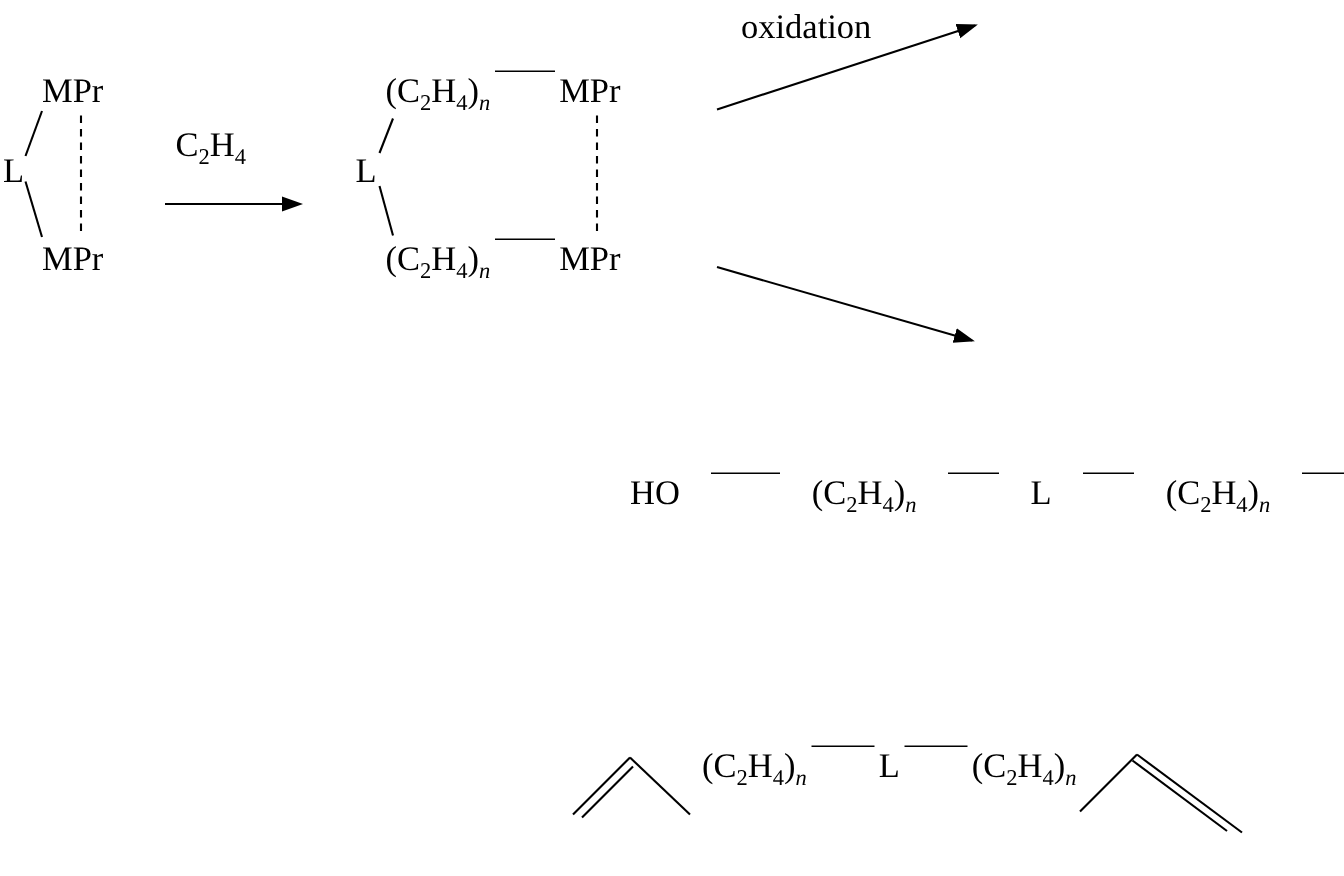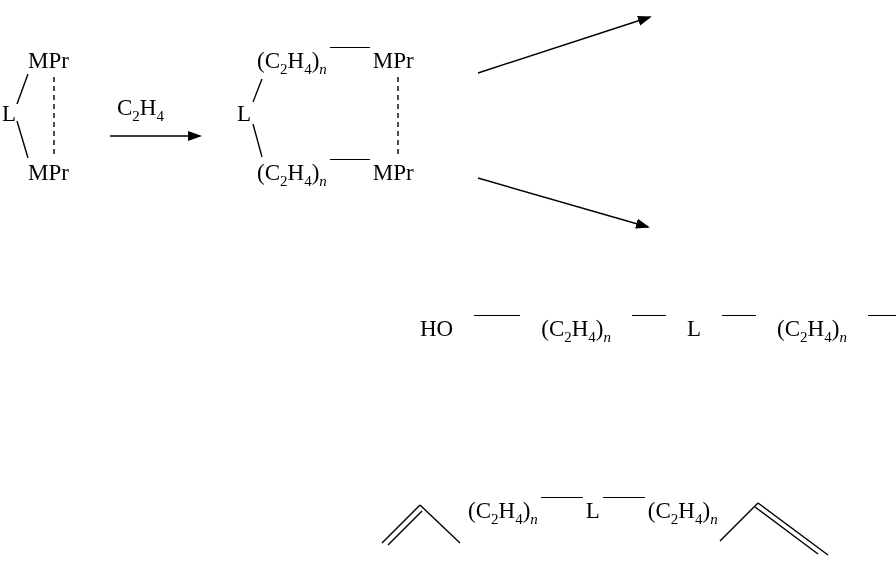--- a/index.html
+++ b/index.html
@@ -51,36 +51,37 @@
 
     <line x1="110" y1="136" x2="200" y2="136" marker-end="url(#ah)"></line>
     <line x1="478" y1="73" x2="650" y2="17" marker-end="url(#ah)"></line>
     <line x1="478" y1="178" x2="648" y2="227" marker-end="url(#ah)"></line>
   </svg>
 
   <span class="txt abs" style="left:28px; top:47px;">MPr</span>
   <span class="txt abs" style="left:2px; top:100px;">L</span>
   <span class="txt abs" style="left:28px; top:159px;">MPr</span>
 
-  <div class="row" style="left:117px; top:94px;font-family:Liberation Serif, serif;">
+  <div class="row" style="left:117px; top:83px;font-family:Liberation Serif, serif;">
     <span class="frm"><span>C</span><sub class="s">2</sub><span>H</span><sub class="s">4</sub></span>
   </div>
 
   <div class="row" style="left:257px; top:47px;">
     <span class="frm"><span>(C</span><sub class="s">2</sub><span>H</span><sub class="s">4</sub><span>)</span><sub class="s n">n</sub></span>
     <span class="bond b40"></span>
     <span class="txt">MPr</span>
   </div>
   <span class="txt abs" style="left:237px; top:100px;">L</span>
   <div class="row" style="left:257px; top:159px;">
     <span class="frm"><span>(C</span><sub class="s">2</sub><span>H</span><sub class="s">4</sub><span>)</span><sub class="s n">n</sub></span>
     <span class="bond b40"></span>
     <span class="txt">MPr</span>
   </div>
 
+  <span class="txt abs" style="left:494px; top:4px;">oxidation</span>
 
   <div class="row" style="left:420px; top:315px;gap:18px;">
     <span class="txt">HO</span>
     <span class="bond b46"></span>
     <span class="frm"><span>(C</span><sub class="s">2</sub><span>H</span><sub class="s">4</sub><span>)</span><sub class="s n">n</sub></span>
     <span class="bond b34"></span>
     <span class="txt">L</span>
     <span class="bond b34"></span>
     <span class="frm"><span>(C</span><sub class="s">2</sub><span>H</span><sub class="s">4</sub><span>)</span><sub class="s n">n</sub></span>
     <span class="bond b34"></span>

